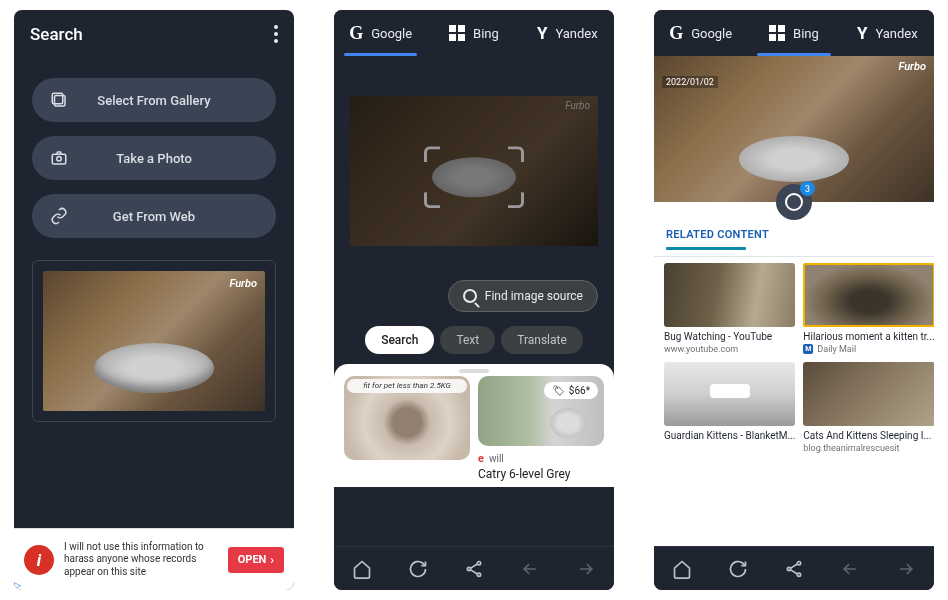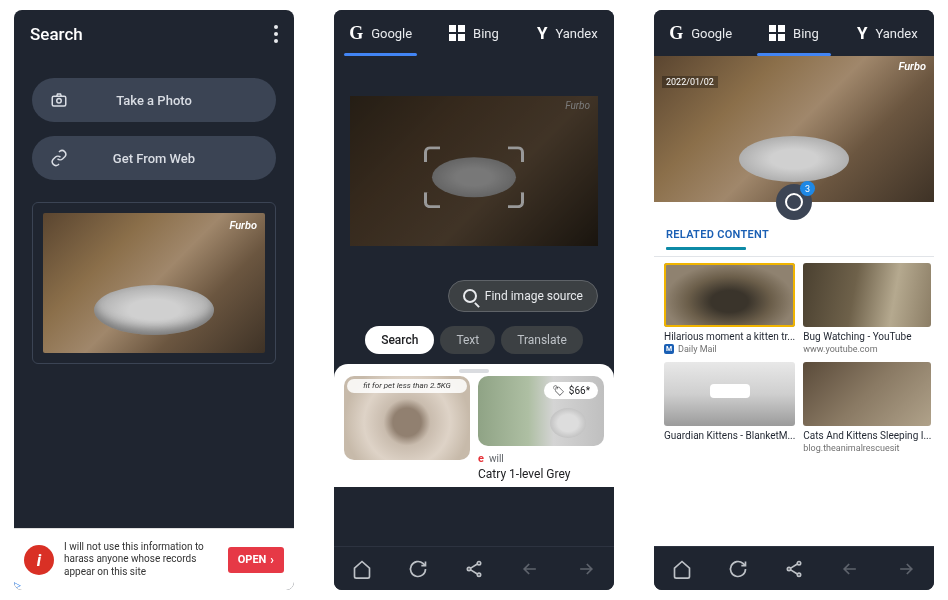--- a/index.html
+++ b/index.html
@@ -222,20 +222,29 @@
         <span></span>
         <span></span>
         <span></span>
       </div>
   </div>
 
   <div class="s1-buttons">
     <div class="s1-btn">
       <span class="ico">
         <svg width="18" height="18" viewBox="0 0 24 24" fill="none" stroke="#d9dde4" stroke-width="2">
+            <rect x="6" y="6" width="14" height="14" rx="2"></rect>
+            <rect x="3" y="3" width="14" height="14" rx="2"></rect>
+          </svg>
+      </span>
+      <span class="lbl">Select From Gallery</span>
+    </div>
+    <div class="s1-btn">
+      <span class="ico">
+        <svg width="18" height="18" viewBox="0 0 24 24" fill="none" stroke="#d9dde4" stroke-width="2">
             <rect x="3" y="7" width="18" height="13" rx="2"></rect>
             <circle cx="12" cy="13" r="3"></circle>
             <path d="M9 7l1-3h4l1 3"></path>
           </svg>
       </span>
       <span class="lbl">Take a Photo</span>
     </div>
     <div class="s1-btn">
       <span class="ico">
         <svg width="18" height="18" viewBox="0 0 24 24" fill="none" stroke="#d9dde4" stroke-width="2">
@@ -322,21 +331,21 @@
           <div class="price-tag">
             <span>🏷</span>
             <span>$66*</span>
           </div>
           <div class="cat-in-bed"></div>
         </div>
         <div class="plogo">
           <span class="ebay-e" style="color:#e53238;">e</span>
           <span>will</span>
         </div>
-        <div class="ptitle">Catry 1-level Grey</div>
+        <div class="ptitle">Catry 6-level Grey</div>
       </div>
     </div>
   </div>
 
   <div class="navbar">
     <div class="nav-ico">
         <svg width="20" height="20" viewBox="0 0 24 24" fill="none" stroke="currentColor" stroke-width="2">
           <path d="M3 11l9-8 9 8v10a2 2 0 0 1-2 2H5a2 2 0 0 1-2-2z"></path>
         </svg>
       </div>
@@ -400,34 +409,34 @@
       <div class="count">3</div>
     </div>
 
     <div class="related-hdr">
       <div class="related-lbl">RELATED CONTENT</div>
       <div class="related-underline"></div>
     </div>
     <div class="related-div"></div>
 
     <div class="grid">
+      <div class="rcard">
+        <div class="rimg r2"></div>
+        <div class="rtitle">Bug Watching - YouTube</div>
+        <div class="rsrc">www.youtube.com</div>
+      </div>
       <div class="rcard">
         <div class="rimg r1 sel"></div>
         <div class="rtitle">Hilarious moment a kitten tr...</div>
         <div class="rsrc">
           <span class="src-ico">M</span>
           <span>Daily Mail</span>
         </div>
       </div>
       <div class="rcard">
-        <div class="rimg r2"></div>
-        <div class="rtitle">Bug Watching - YouTube</div>
-        <div class="rsrc">www.youtube.com</div>
-      </div>
-      <div class="rcard">
         <div class="rimg r3"></div>
         <div class="rtitle">Guardian Kittens - BlanketM...</div>
         <div class="rsrc"></div>
       </div>
       <div class="rcard">
         <div class="rimg r4"></div>
         <div class="rtitle">Cats And Kittens Sleeping I...</div>
         <div class="rsrc">blog.theanimalrescuesit</div>
       </div>
     </div>

